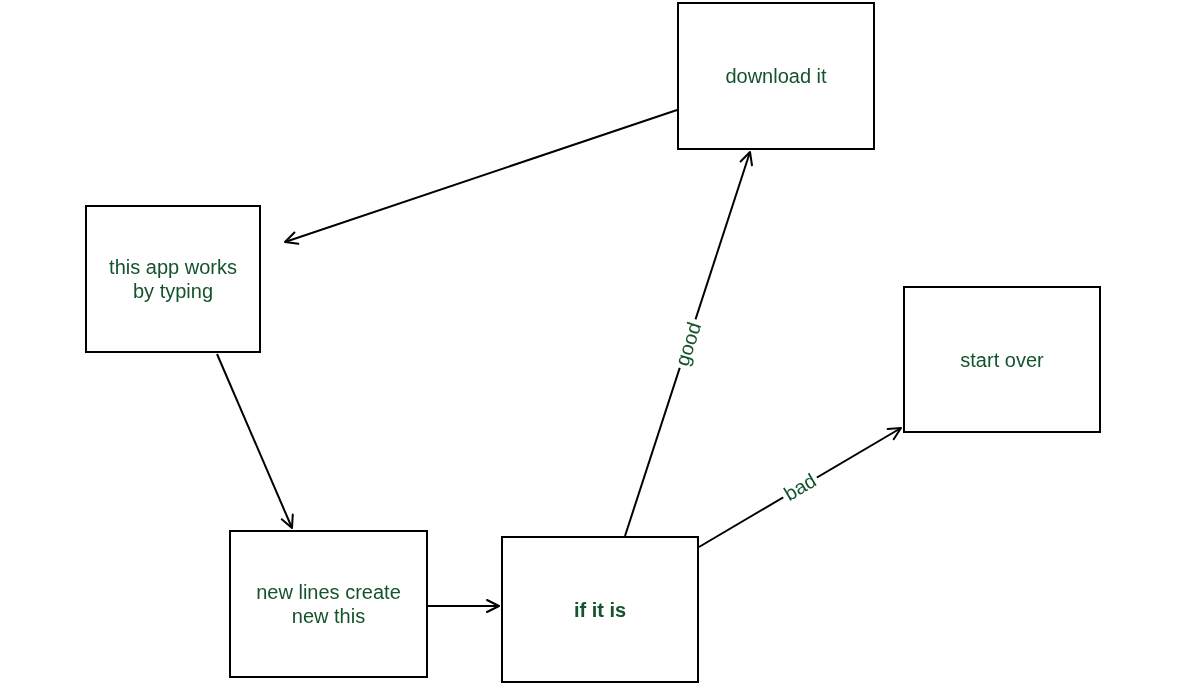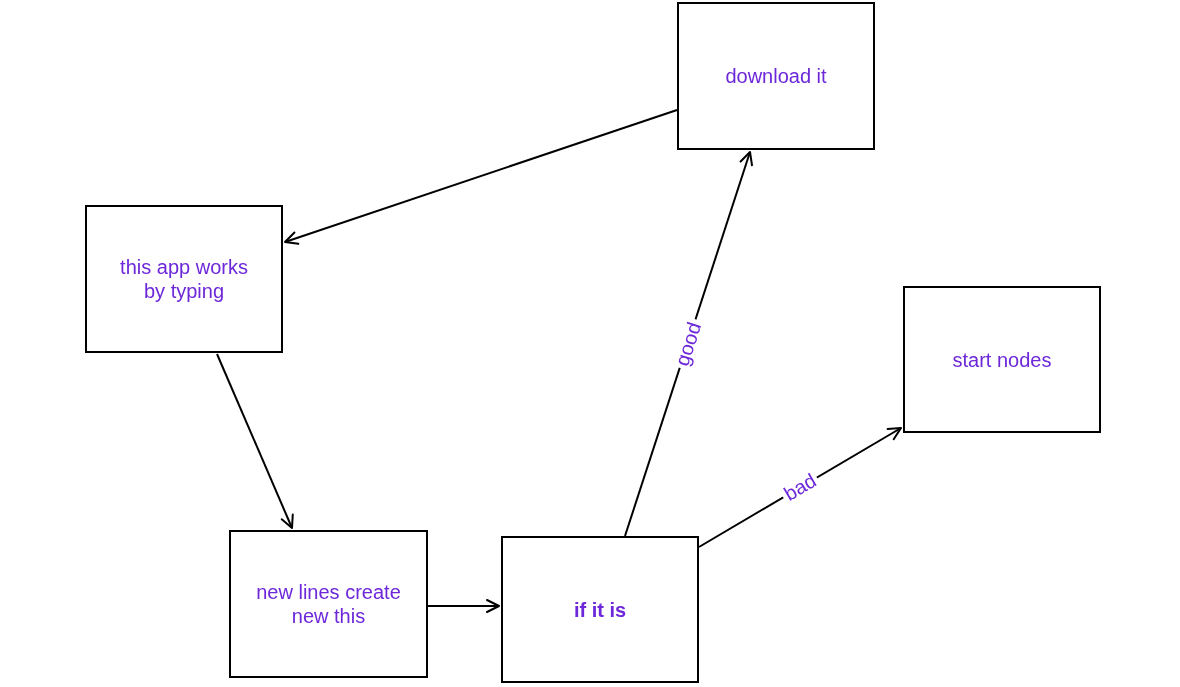--- a/index.html
+++ b/index.html
@@ -7,21 +7,21 @@
     padding: 0;
     background: #ffffff;
   }
   .canvas {
     position: relative;
     width: 1180px;
     height: 687px;
     background: #ffffff;
     overflow: hidden;
     font-family: "Liberation Sans", sans-serif;
-    color: #6d28d9;
+    color: #14532d;
   }
   .edges {
     position: absolute;
     left: 0;
     top: 0;
   }
   .node {
     position: absolute;
     box-sizing: border-box;
     border: 2px solid #000000;
@@ -65,35 +65,35 @@
 
     <line x1="625" y1="536" x2="750" y2="152" stroke="#000000" stroke-width="2" marker-end="url(#arrow)"></line>
 
     <line x1="699" y1="547" x2="901" y2="428" stroke="#000000" stroke-width="2" marker-end="url(#arrow)"></line>
   </svg>
 
   <div class="node" style="left:677px; top:2px; width:198px; height:148px;">
     <span class="node-label">download it</span>
   </div>
 
-  <div class="node" style="left:85px; top:205px; width:198px; height:148px;justify-content:center;">
+  <div class="node" style="left:85px; top:205px; width:176px; height:148px;justify-content:center;">
     <span class="node-label">this app works
 by typing</span>
   </div>
 
   <div class="node" style="left:229px; top:530px; width:199px; height:148px;">
     <span class="node-label">new lines create
 new this</span>
   </div>
 
   <div class="node" style="left:501px; top:536px; width:198px; height:147px;font-weight:bold;">
     <span class="node-label">if it is</span>
   </div>
 
   <div class="node" style="left:903px; top:286px; width:198px; height:147px;">
-    <span class="node-label">start nodes</span>
+    <span class="node-label">start over</span>
   </div>
 
   <div class="edge-label" style="left:688px; top:344px; transform:translate(-50%,-50%) rotate(-72deg);">good</div>
 
   <div class="edge-label" style="left:800px; top:487px; transform:translate(-50%,-50%) rotate(-30.5deg);">bad</div>
 
 </div>
 
 </body></html>

